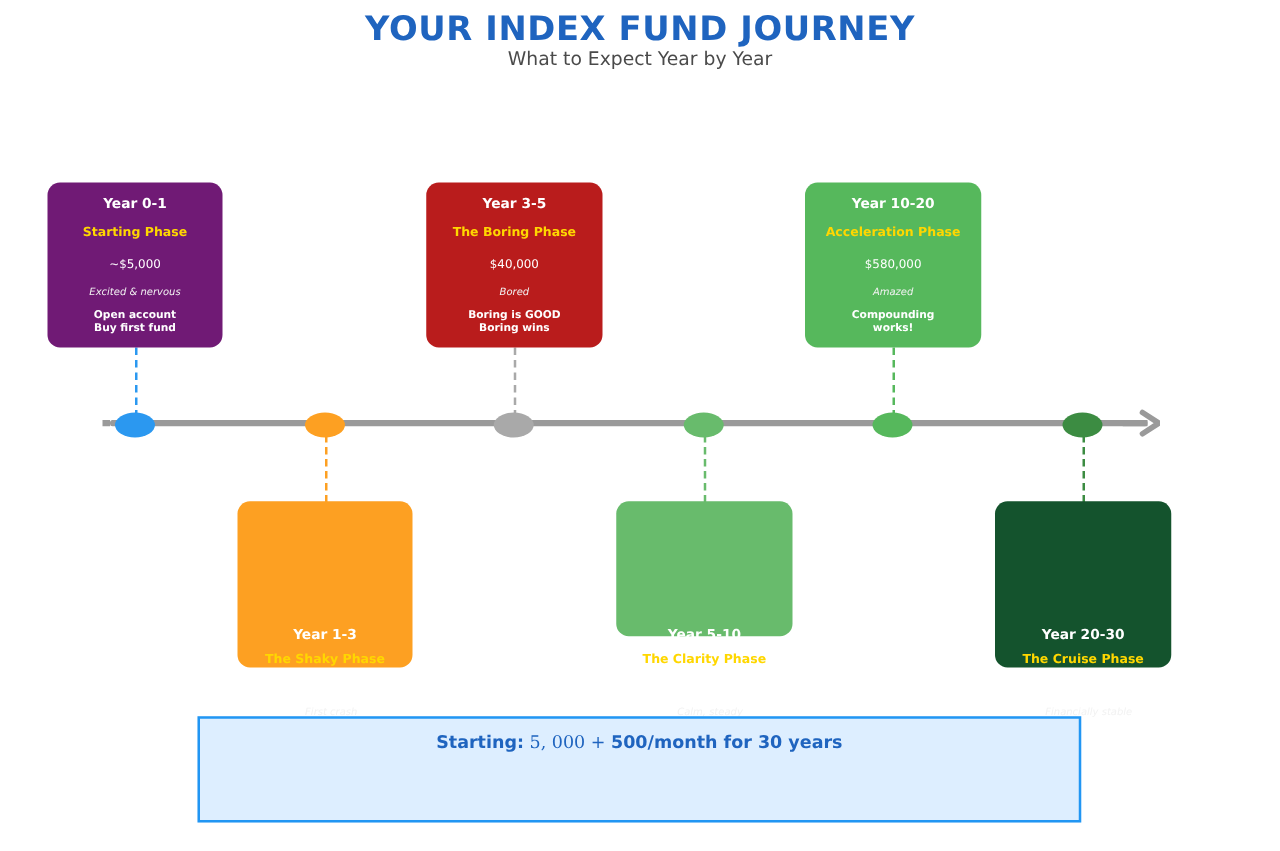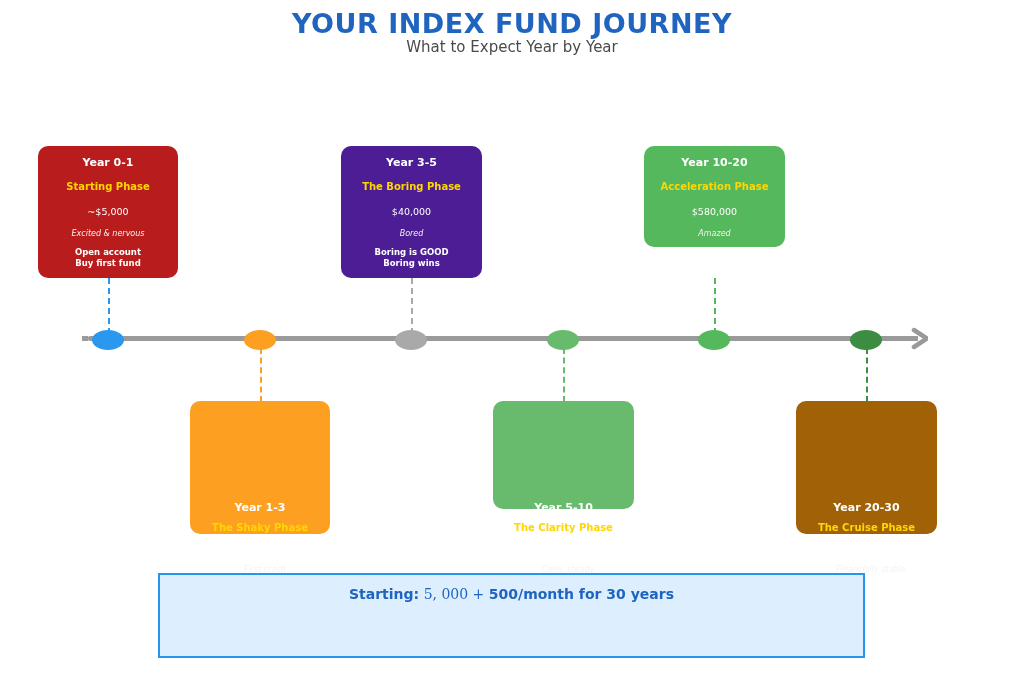--- a/index.html
+++ b/index.html
@@ -238,39 +238,39 @@
   <div class="node" style="left:714px; top:340px; background:#56b85c;"></div>
   <div class="node" style="left:866px; top:340px; background:#3c8c42;"></div>
 
   <div class="connector" style="left:108px; top:278px; height:56px; border-left-color:#2b98f0;"></div>
   <div class="connector" style="left:260px; top:348px; height:54px; border-left-color:#fda022;"></div>
   <div class="connector" style="left:411px; top:278px; height:56px; border-left-color:#a9a9a9;"></div>
   <div class="connector" style="left:563px; top:348px; height:54px; border-left-color:#68bb6c;"></div>
   <div class="connector" style="left:714px; top:278px; height:56px; border-left-color:#56b85c;"></div>
   <div class="connector" style="left:866px; top:348px; height:54px; border-left-color:#3c8c42;"></div>
 
-  <div class="card" style="left:38px; top:146px; width:140px; height:132px; background:#b91c1c;">
+  <div class="card" style="left:38px; top:146px; width:140px; height:132px; background:#701a75;">
     <div class="c-year">Year 0-1</div>
     <div class="c-phase">Starting Phase</div>
     <div class="c-amount">~$5,000</div>
     <div class="c-feel">Excited &amp; nervous</div>
     <div class="c-action">Open account
 Buy first fund</div>
   </div>
 
-  <div class="card" style="left:341px; top:146px; width:141px; height:132px; background:#4c1d95;">
+  <div class="card" style="left:341px; top:146px; width:141px; height:132px; background:#b91c1c;">
     <div class="c-year">Year 3-5</div>
     <div class="c-phase">The Boring Phase</div>
     <div class="c-amount">$40,000</div>
     <div class="c-feel">Bored</div>
     <div class="c-action">Boring is GOOD
 Boring wins</div>
   </div>
 
-  <div class="card" style="left:644px; top:146px; width:141px; height:101px; background:#56b85c;">
+  <div class="card" style="left:644px; top:146px; width:141px; height:132px; background:#56b85c;">
     <div class="c-year">Year 10-20</div>
     <div class="c-phase">Acceleration Phase</div>
     <div class="c-amount">$580,000</div>
     <div class="c-feel">Amazed</div>
     <div class="c-action">Compounding
 works!</div>
   </div>
 
   <div class="card below" style="left:190px; top:401px; width:140px; height:133px; background:#fda022;">
     <div class="below-inner">
@@ -289,21 +289,21 @@
       <div class="c-year">Year 5-10</div>
       <div class="c-phase">The Clarity Phase</div>
     </div>
   </div>
   <div class="overflow-text" style="left:493px; top:553px;">
     <div class="of-amount">$120,000</div>
     <div class="of-feel">Calm, steady</div>
     <div class="of-action">It's working</div>
   </div>
 
-  <div class="card below" style="left:796px; top:401px; width:141px; height:133px; background:#a16207;">
+  <div class="card below" style="left:796px; top:401px; width:141px; height:133px; background:#14532d;">
     <div class="below-inner">
       <div class="c-year">Year 20-30</div>
       <div class="c-phase">The Cruise Phase</div>
     </div>
   </div>
   <div class="overflow-text" style="left:796px; top:553px;">
     <div class="of-amount">$1,000,000+</div>
     <div class="of-feel">Financially
 stable</div>
     <div class="of-action">Freedom</div>

